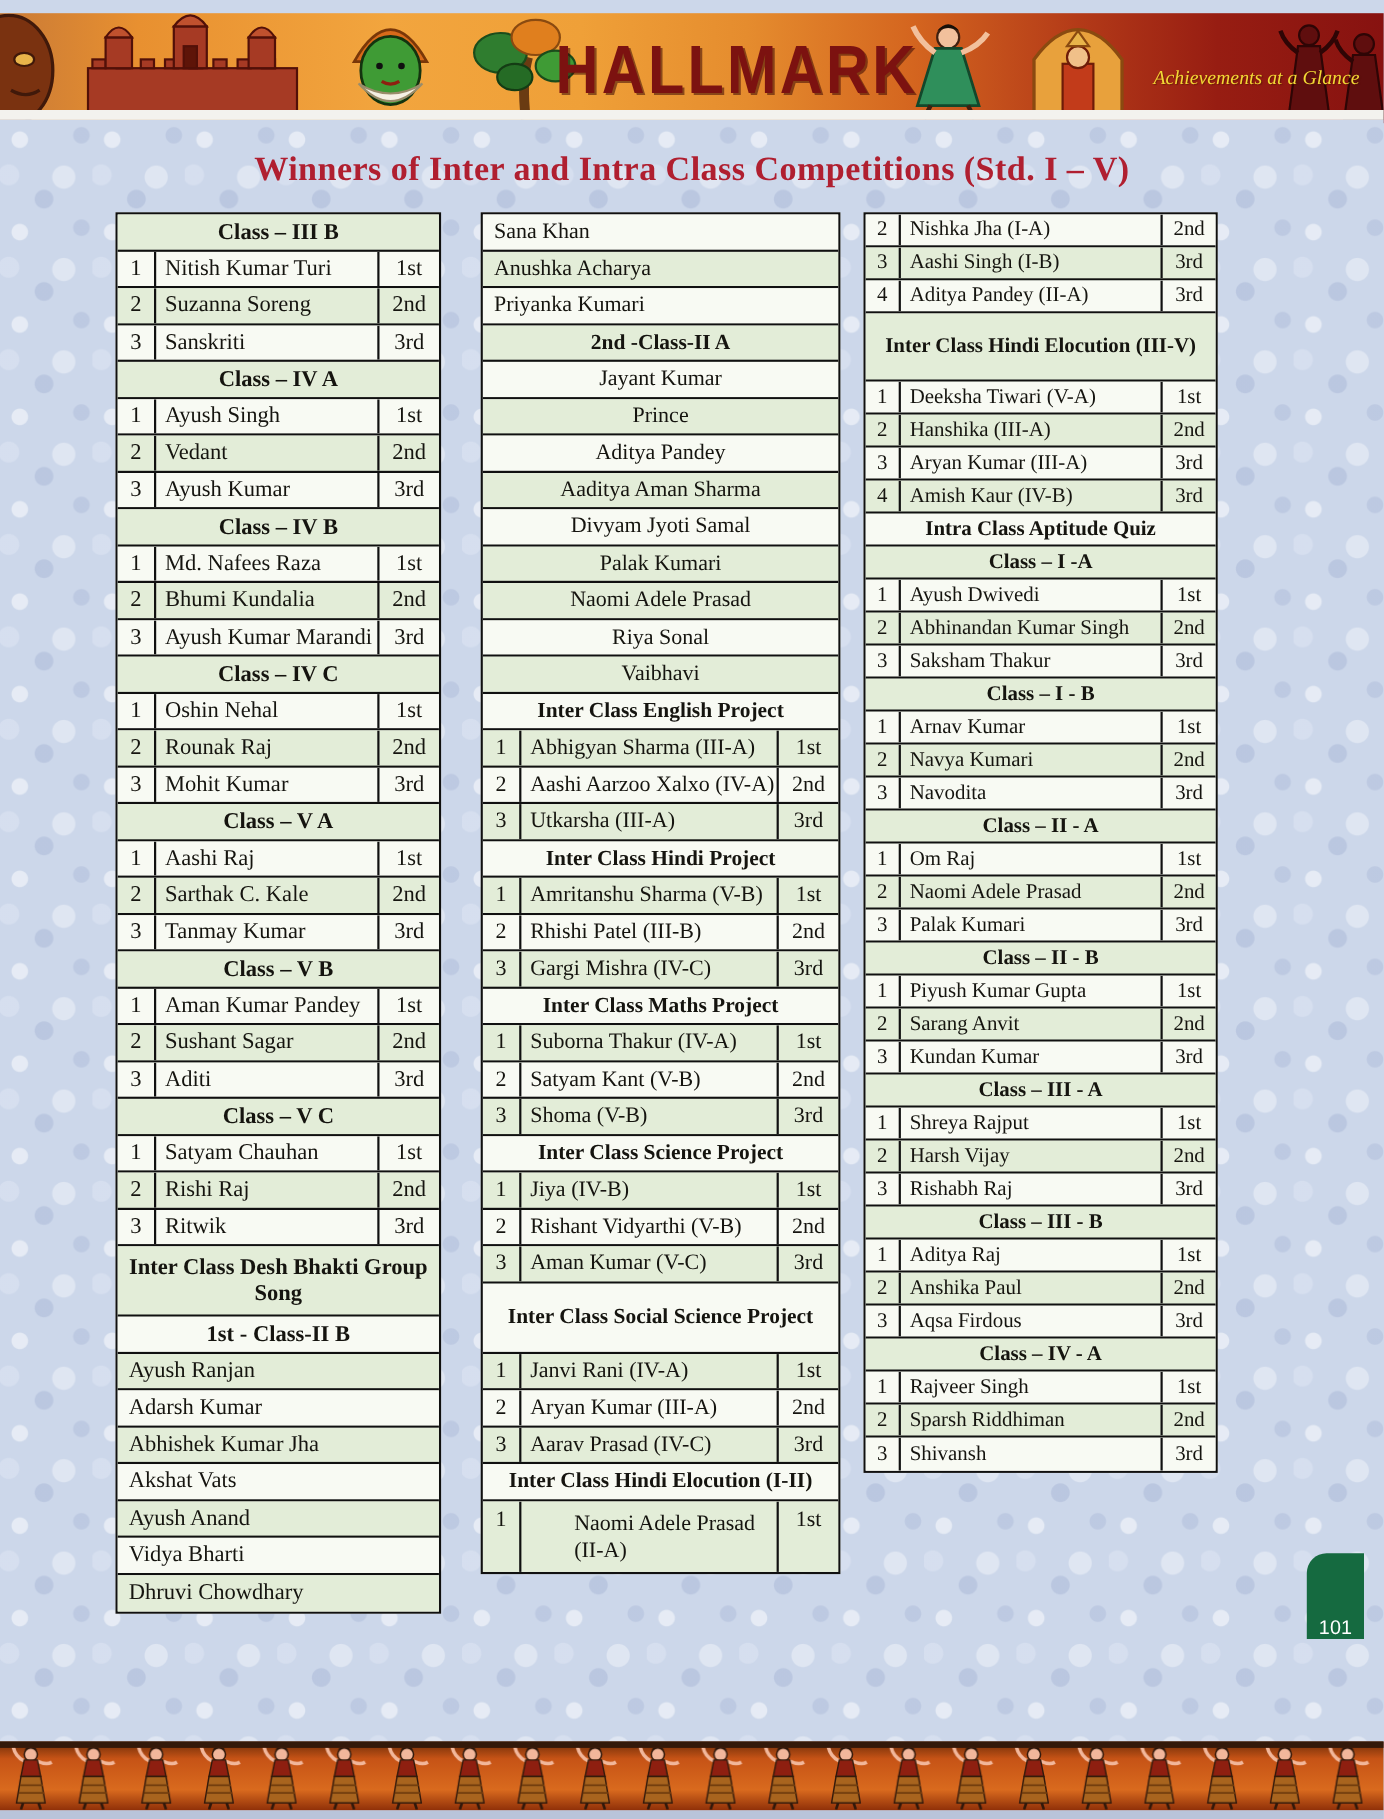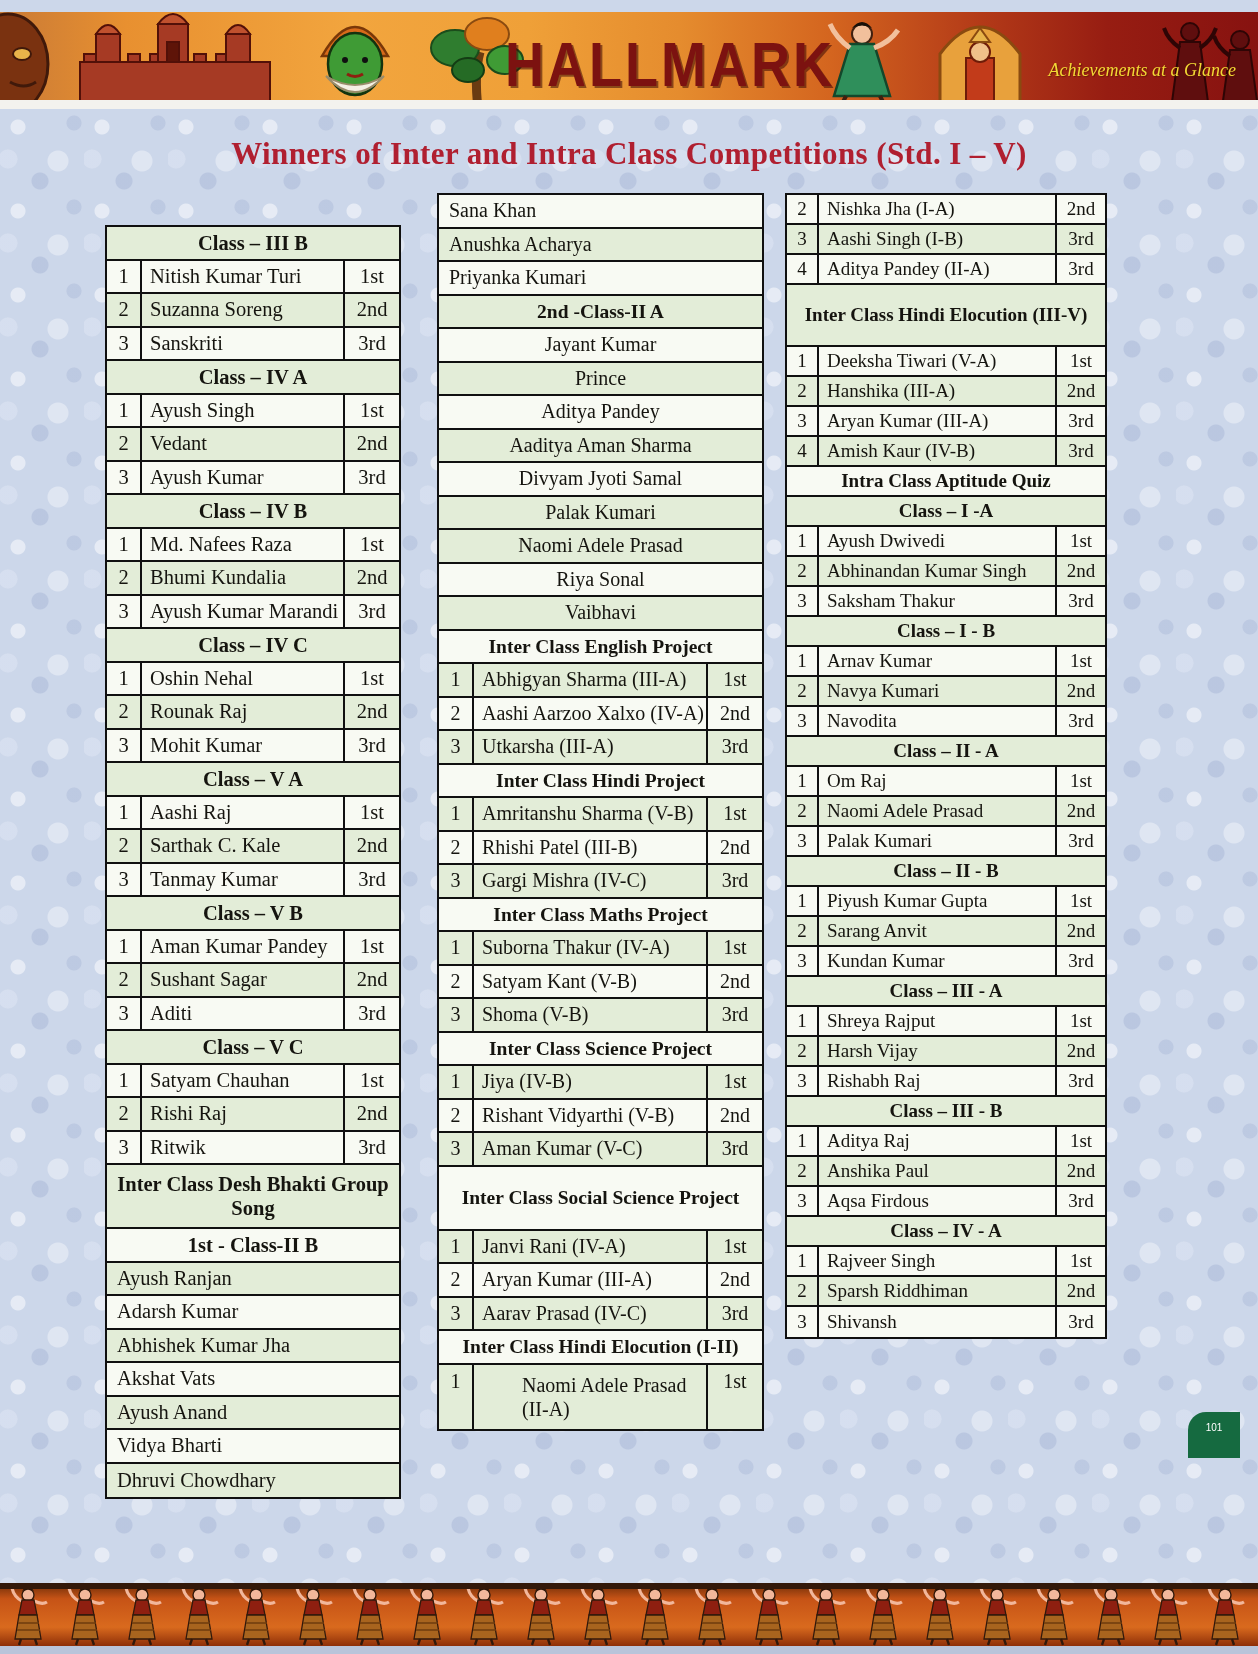--- a/index.html
+++ b/index.html
@@ -42,21 +42,21 @@
       radial-gradient(circle at 74px 14px, rgba(158,173,208,.32) 7px, rgba(158,173,208,0) 8px),
       radial-gradient(circle at 8px 50px, rgba(222,229,243,.55) 9px, rgba(222,229,243,0) 10px);
     background-size:84px 84px;
   }
   .page-title{
     margin:0;padding-top:27px;text-align:center;
     font-size:31px;font-weight:bold;color:#b01f30;letter-spacing:.4px;
   }
   .tables{position:relative;margin-top:21px;height:1290px;}
   .table-col{position:absolute;top:0;border:2px solid #101010;background:#f8faf3;box-sizing:border-box;}
-  .col1{left:105px;width:296px;margin-top:32px;}
+  .col1{left:105px;width:296px;}
   .col2{left:437px;width:327px;}
   .col3{left:785px;width:322px;}
   .row{
     box-sizing:border-box;border-bottom:2px solid #101010;
     display:flex;align-items:center;
     font-size:20.5px;color:#15140f;height:33.5px;overflow:hidden;
   }
   .col2 .row{font-size:20px;}
   .col3 .row{height:30px;font-size:19px;}
   .row:last-child{border-bottom:none;}
@@ -73,24 +73,24 @@
   .cell-name span{white-space:nowrap;}
   .cell-name.center{justify-content:center;padding-left:48px;}
   .cell-name.center span{white-space:normal;line-height:1.2;}
   .cell-pos{flex:0 0 54px;display:flex;align-items:center;justify-content:center;align-self:stretch;}
   .col3 .cell-pos{flex-basis:48px;}
   .tall .cell-num,.tall .cell-pos{align-items:flex-start;padding-top:5px;}
   .namerow{padding:0 10px;}
   .namerow.ac{justify-content:center;padding:0 6px;text-align:center;}
   
   .page-tab{
-    position:absolute;right:18px;top:1412px;width:52px;height:46px;
+    position:absolute;right:18px;top:1412px;width:52px;height:78px;
     background:#156a40;border-radius:18px 0 0 0;
-    display:flex;align-items:flex-start;justify-content:center;padding-top:10px;box-sizing:border-box;
-    color:#ffffff;font-family:"Liberation Sans","DejaVu Sans",sans-serif;font-size:10px;
+    display:flex;align-items:flex-end;justify-content:center;padding-top:10px;box-sizing:border-box;
+    color:#ffffff;font-family:"Liberation Sans","DejaVu Sans",sans-serif;font-size:18px;
   }
   
   .bottom-band{position:absolute;left:0;top:1583px;width:1258px;height:71px;}
   .bottom-band .strip{position:absolute;left:0;bottom:0;width:1258px;height:8px;background:#b9c4da;}
 </style>
 </head>
 <body>
 
 <header class="banner">
   <svg width="1258" height="100" viewBox="0 0 1258 100">

